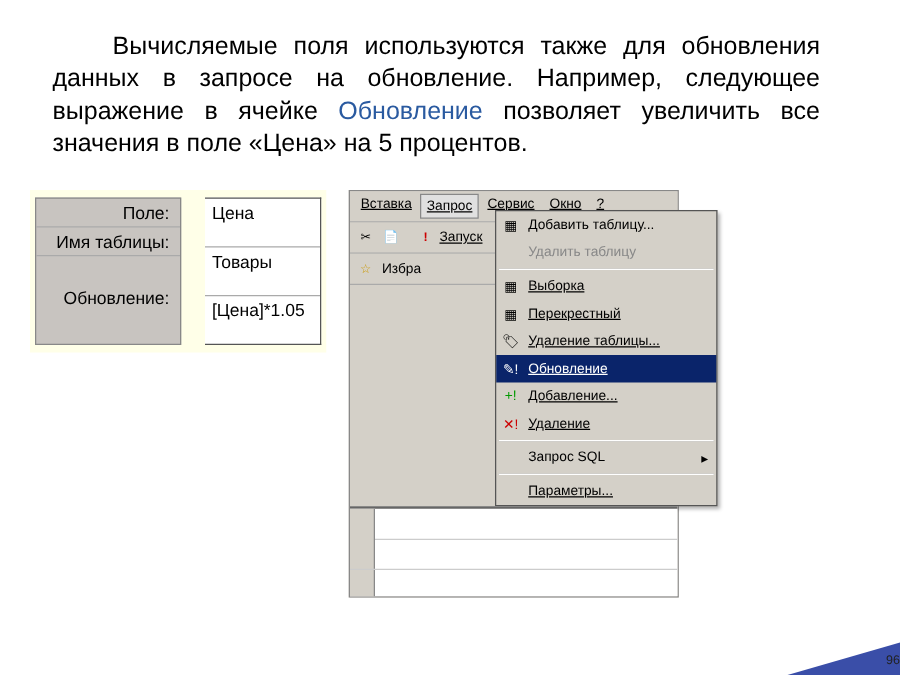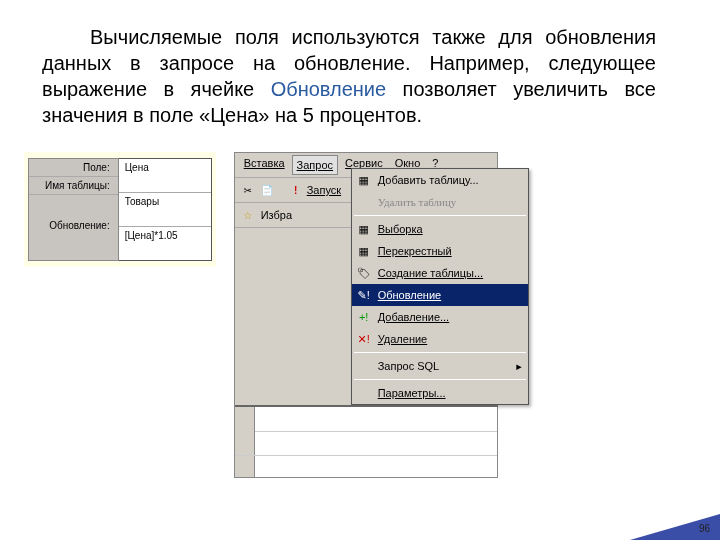--- a/index.html
+++ b/index.html
@@ -2,47 +2,47 @@
 <html><head>
 <meta charset="utf-8">
 <style>
   * { box-sizing: border-box; margin: 0; padding: 0; }
   body { width: 720px; height: 540px; background: #fff; font-family: Arial, sans-serif; position: relative; }
   .paragraph { padding: 24px 64px 0 42px; font-size: 20px; line-height: 1.3; text-align: justify; color: #000; }
   .indent { display: inline-block; width: 48px; }
   .update-word { color: #2a5aa0; }
   .content-row { display: flex; align-items: flex-start; padding: 24px 0 0 24px; gap: 18px; }
   .query-grid-wrap { background: #ffffe8; padding: 6px 4px; }
-  .query-grid { display: flex; font-family: Tahoma, Arial, sans-serif; font-size: 10px; }
+  .query-grid { display: flex; font-family: Tahoma, Arial, sans-serif; font-size: 14px; gap: 19px; }
   .qg-labels { background: #c8c4c0; border: 1px solid #888; }
   .qg-labels div { padding: 3px 8px 3px 16px; text-align: right; border-bottom: 1px solid #aaa; }
   .qg-labels div:last-child { border-bottom: none; margin-top: 22px; }
   .qg-values { background: #fff; border: 1px solid #555; border-left: none; }
   .qg-values div { padding: 3px 10px 19px 6px; border-bottom: 1px solid #aaa; min-width: 92px; }
   .qg-values div:last-child { border-bottom: none; }
   .menu-screenshot { width: 264px; background: #d4d0c8; border: 1px solid #888; font-family: Tahoma, Arial, sans-serif; font-size: 11px; }
   .menubar { display: flex; background: #d4d0c8; border-bottom: 1px solid #aaa; padding: 2px 4px; gap: 2px; }
   .menubar-item { padding: 2px 5px; }
   .menubar-item.open { background: #e0e0e0; border: 1px solid #888; padding: 3px 4px; }
   .toolbar { display: flex; align-items: center; background: #d4d0c8; padding: 3px 4px; border-bottom: 1px solid #aaa; gap: 2px; }
   .tb-btn { width: 18px; height: 18px; display: flex; align-items: center; justify-content: center; border: 1px solid #d4d0c8; font-size: 10px; }
   .fav-row { display: flex; align-items: center; background: #d4d0c8; padding: 3px 4px; border-bottom: 1px solid #aaa; gap: 4px; }
   .dropdown { position: relative; left: 116px; top: -60px; width: 178px; background: #d4d0c8; border: 1px solid #555; box-shadow: 2px 2px 3px rgba(0,0,0,0.3); margin-bottom: -60px; }
   .dd-item { display: flex; align-items: center; padding: 3px 6px 3px 4px; gap: 6px; }
   .dd-item.sel { background: #0a246a; color: #fff; }
-  .dd-item.disabled { color: #888; font-family: Liberation Serif, serif; }
+  .dd-item.disabled { color: #888; }
   .dd-icon { width: 16px; height: 16px; display: flex; align-items: center; justify-content: center; font-size: 11px; }
   .dd-sep { height: 1px; background: #888; margin: 2px 2px; border-bottom: 1px solid #fff; }
   .u { text-decoration: underline; }
   .grid-bg { background: #fff; height: 72px; border-top: 2px solid #666; position: relative; }
   .grid-bg::before, .grid-bg::after { content: ""; position: absolute; left: 0; right: 0; height: 1px; background: #ccc; }
   .grid-bg::before { top: 24px; }
   .grid-bg::after { top: 48px; }
   .grid-left { position: absolute; left: 0; top: 0; bottom: 0; width: 20px; background: #d4d0c8; border-right: 1px solid #888; }
-  .page-num { position: absolute; right: 10px; bottom: 6px; font-size: 10px; color: #222; }
+  .page-num { position: absolute; right: 0; bottom: 6px; font-size: 10px; color: #222; }
   .accent { position: absolute; right: 0; bottom: 0; width: 0; height: 0; border-right: 90px solid #3a4ea8; border-top: 26px solid transparent; }
 </style>
 </head>
 <body>
 
 <div class="paragraph">
   <span class="indent"></span><span>Вычисляемые поля используются также для обновления данных в запросе на обновление. Например, следующее выражение в ячейке </span><span class="update-word">Обновление</span><span> позволяет увеличить все значения в поле «Цена» на 5 процентов.</span>
 </div>
 
 <div class="content-row">
@@ -97,21 +97,21 @@
       <div class="dd-item">
         <span class="dd-icon">▦</span>
         <span><span class="u">Выборка</span></span>
       </div>
       <div class="dd-item">
         <span class="dd-icon">▦</span>
         <span><span class="u">Перекрестный</span></span>
       </div>
       <div class="dd-item">
         <span class="dd-icon">🏷</span>
-        <span><span class="u">Создание таблицы...</span></span>
+        <span><span class="u">Удаление таблицы...</span></span>
       </div>
       <div class="dd-item sel">
         <span class="dd-icon" style="color:#fff">✎!</span>
         <span><span class="u">Обновление</span></span>
       </div>
       <div class="dd-item">
         <span class="dd-icon" style="color:#090">+!</span>
         <span><span class="u">Добавление...</span></span>
       </div>
       <div class="dd-item">

